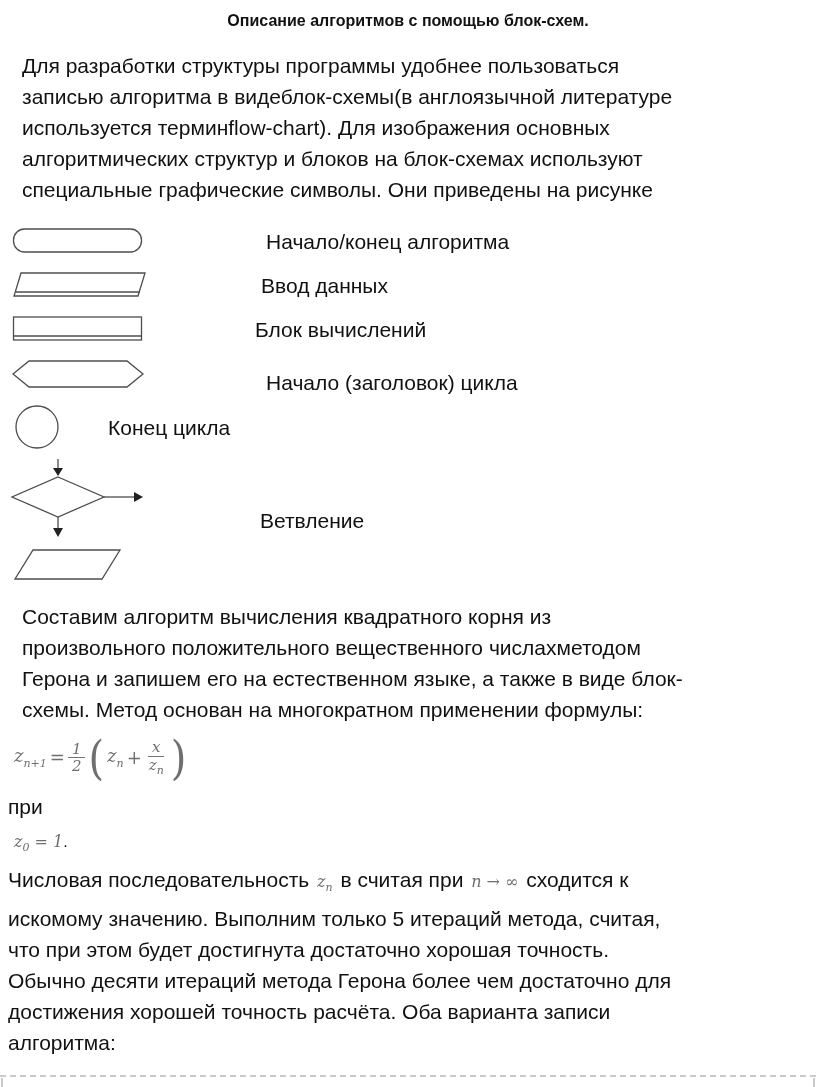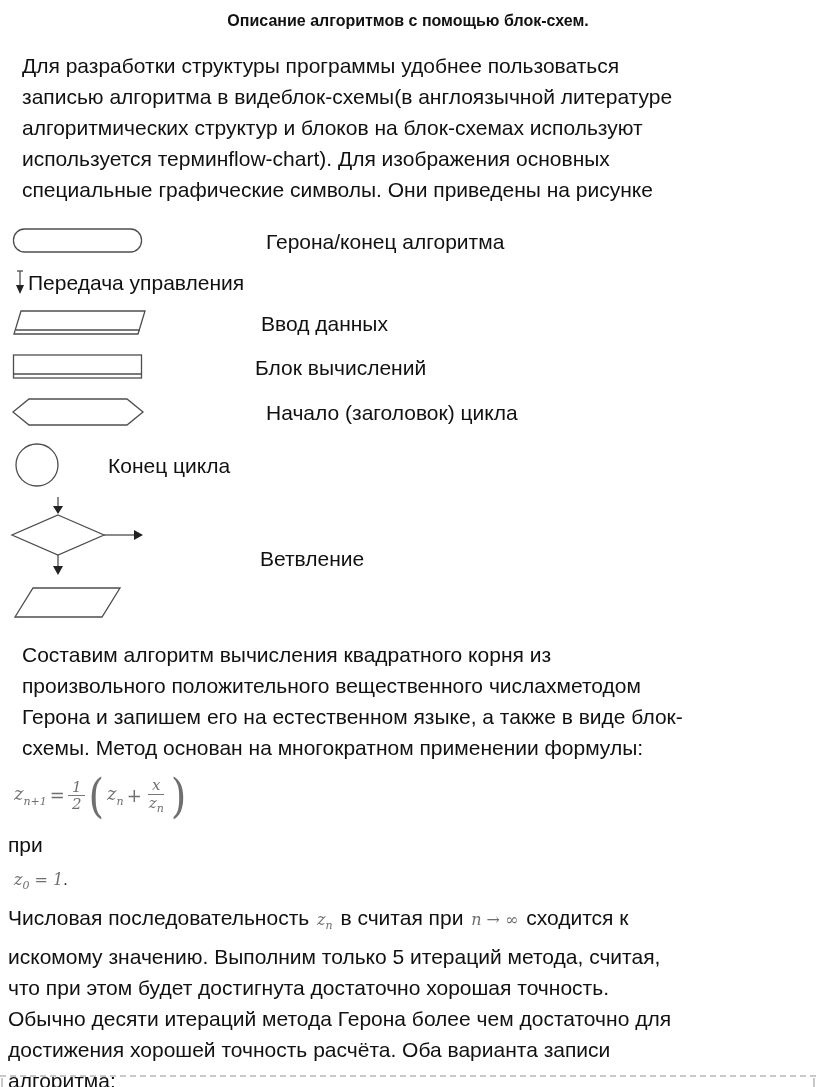--- a/index.html
+++ b/index.html
@@ -29,21 +29,21 @@
   .symbol-row svg .ln { fill: none; stroke: #4d4d4d; stroke-width: 1.3; }
   .symbol-row svg .hd { fill: #222222; stroke: none; }
   .sym-label {
     position: absolute; top: 50%; transform: translateY(-50%);
     white-space: nowrap;
   }
   .r1 { height: 44px; } .r1 .sym-label { left: 258px; }
   .r2 { height: 38px; } .r2 .sym-label { left: 20px; } .r2 svg { left: 5px; }
   .r3 { height: 44px; } .r3 .sym-label { left: 253px; }
   .r4 { height: 44px; } .r4 .sym-label { left: 247px; }
-  .r5 { height: 46px; } .r5 .sym-label { left: 258px; }
+  .r5 { height: 46px; } .r5 .sym-label { left: 258px; margin-top: 8px; }
   .r6 { height: 60px; } .r6 .sym-label { left: 100px; }
   .r7 { height: 86px; } .r7 svg { top: 0; transform: none; left: 0; }
        .r7 .sym-label { left: 252px; top: 48px; transform: none; }
   .r8 { height: 44px; } .r8 .sym-label { left: 283px; }
 
   
   .math, .inline-math {
     font-family: "DejaVu Serif", serif; font-style: italic; color: #6f6f6f;
   }
   .inline-math { font-size: 16px; padding: 0 2px; }
@@ -75,42 +75,34 @@
 </head>
 <body>
 
 <div class="page">
 
   <div class="doc-title">Описание алгоритмов с помощью блок-схем.</div>
 
   <div class="para">
       <div class="line">Для разработки структуры программы удобнее пользоваться</div>
       <div class="line">записью алгоритма в видеблок-схемы(в англоязычной литературе</div>
+      <div class="line">используется терминflow-chart). Для изображения основных</div>
       <div class="line">алгоритмических структур и блоков на блок-схемах используют</div>
-      <div class="line">используется терминflow-chart). Для изображения основных</div>
       <div class="line">специальные графические символы. Они приведены на рисунке</div>
     </div>
 
   <div class="figure">
 
     <div class="symbol-row r1">
       <svg width="132" height="28" viewBox="0 0 132 28">
         <rect class="ln" x="1.5" y="2" width="128" height="23" rx="11"></rect>
       </svg>
-      <span class="sym-label">Герона/конец алгоритма</span>
+      <span class="sym-label">Начало/конец алгоритма</span>
     </div>
 
-    <div class="symbol-row r2">
-      <svg width="16" height="28" viewBox="0 0 16 28">
-        <path class="ln" d="M4,3 H10"></path>
-        <path class="ln" d="M7,3 V19"></path>
-        <polygon class="hd" points="3,17 11,17 7,26"></polygon>
-      </svg>
-      <span class="sym-label">Передача управления</span>
-    </div>
 
     <div class="symbol-row r3">
       <svg width="136" height="28" viewBox="0 0 136 28">
         <polygon class="ln" points="9,2 133,2 126,25 2,25"></polygon>
         <path class="ln" d="M4,21 H128"></path>
       </svg>
       <span class="sym-label">Ввод данных</span>
     </div>
 
     <div class="symbol-row r4">

